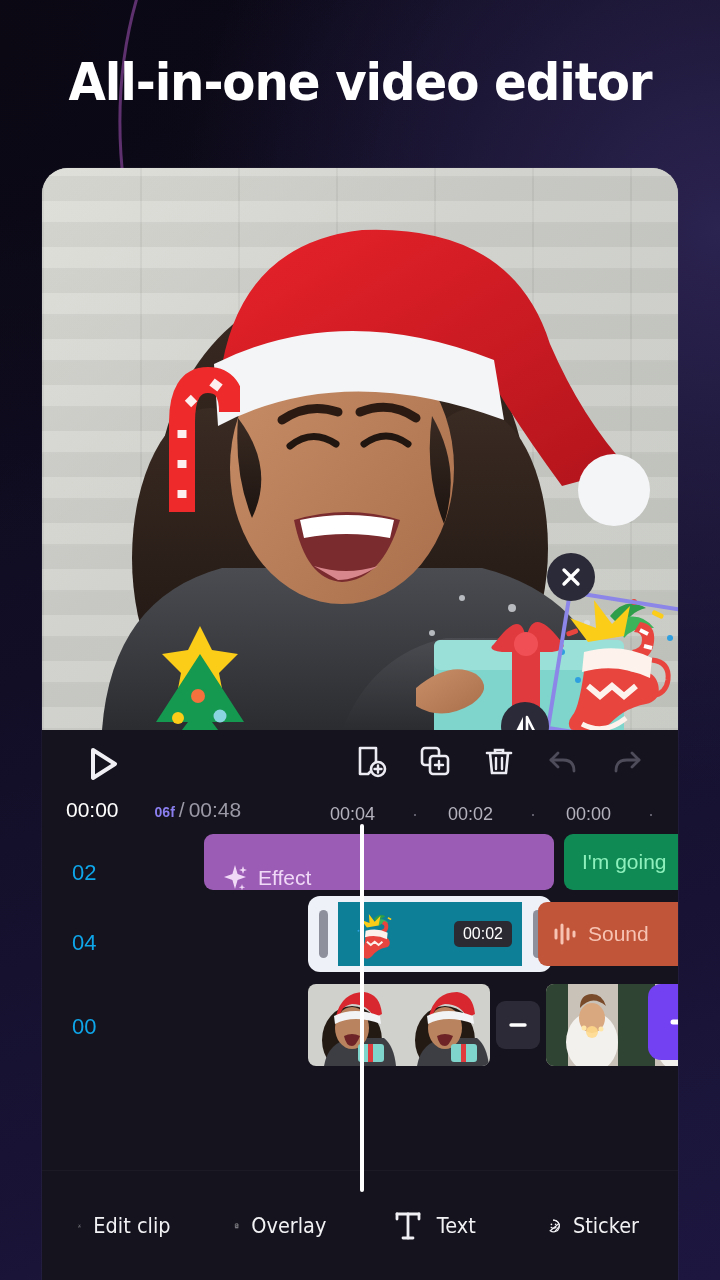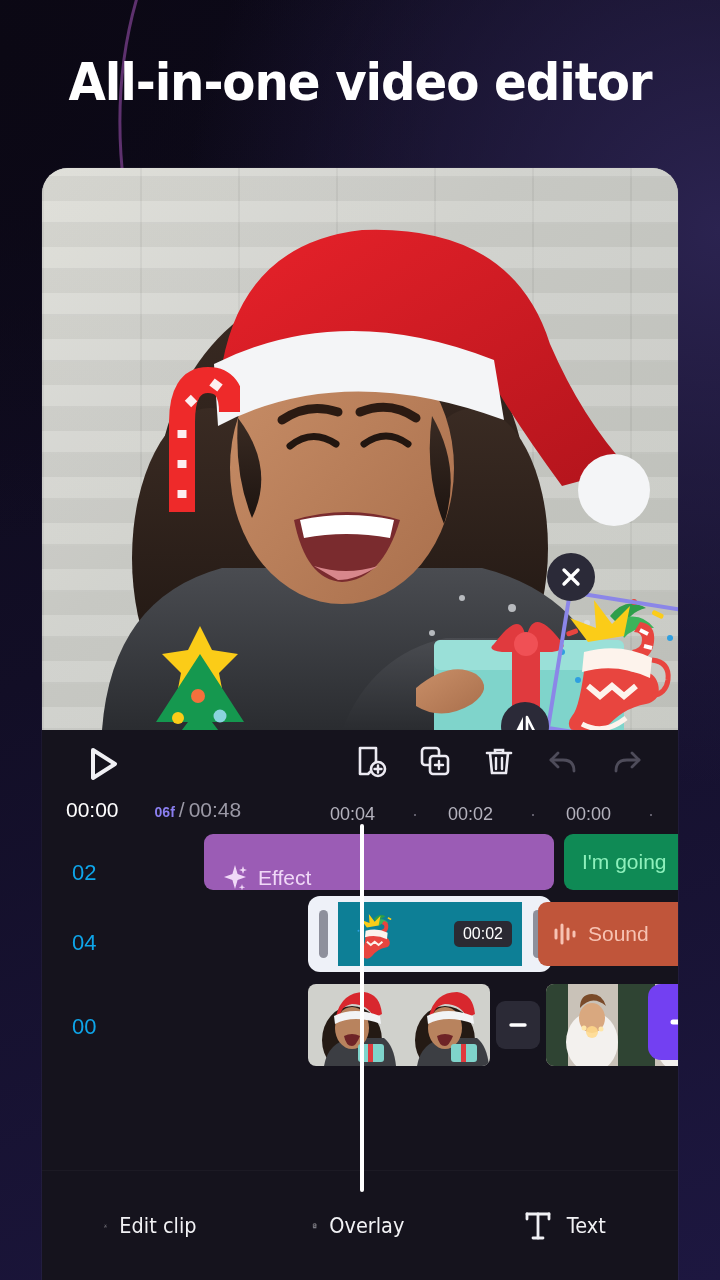--- a/index.html
+++ b/index.html
@@ -578,14 +578,24 @@
     <div class="navitem">
       <svg width="36" height="36" viewBox="0 0 36 36">
         <path d="M7 6 H29" stroke="#f0f0f4" stroke-width="2.8" stroke-linecap="round"></path>
         <path d="M7 6 V11 M29 6 V11" stroke="#f0f0f4" stroke-width="2.8" stroke-linecap="round"></path>
         <path d="M18 6 V30" stroke="#f0f0f4" stroke-width="2.8" stroke-linecap="round"></path>
         <path d="M13 30 H23" stroke="#f0f0f4" stroke-width="2.8" stroke-linecap="round"></path>
       </svg>
       <span class="navlabel">Text</span>
     </div>
 
+    <div class="navitem">
+      <svg width="36" height="36" viewBox="0 0 36 36">
+        <path d="M18 4 a14 14 0 1 1 -8 25.4 L24 18 L29.5 13" fill="none" stroke="#f0f0f4" stroke-width="2.8" stroke-linecap="round"></path>
+        <path d="M18 4 a14 14 0 0 1 14 14 L21 31.5" fill="none" stroke="#f0f0f4" stroke-width="2.8" stroke-linecap="round"></path>
+        <circle cx="13" cy="14" r="2.1" fill="#f0f0f4"></circle>
+        <circle cx="23" cy="14" r="2.1" fill="#f0f0f4"></circle>
+        <path d="M12 21 q6 5 12 0" fill="none" stroke="#f0f0f4" stroke-width="2.4" stroke-linecap="round"></path>
+      </svg>
+      <span class="navlabel">Sticker</span>
+    </div>
   </div>
 </div>
 
 </body></html>

